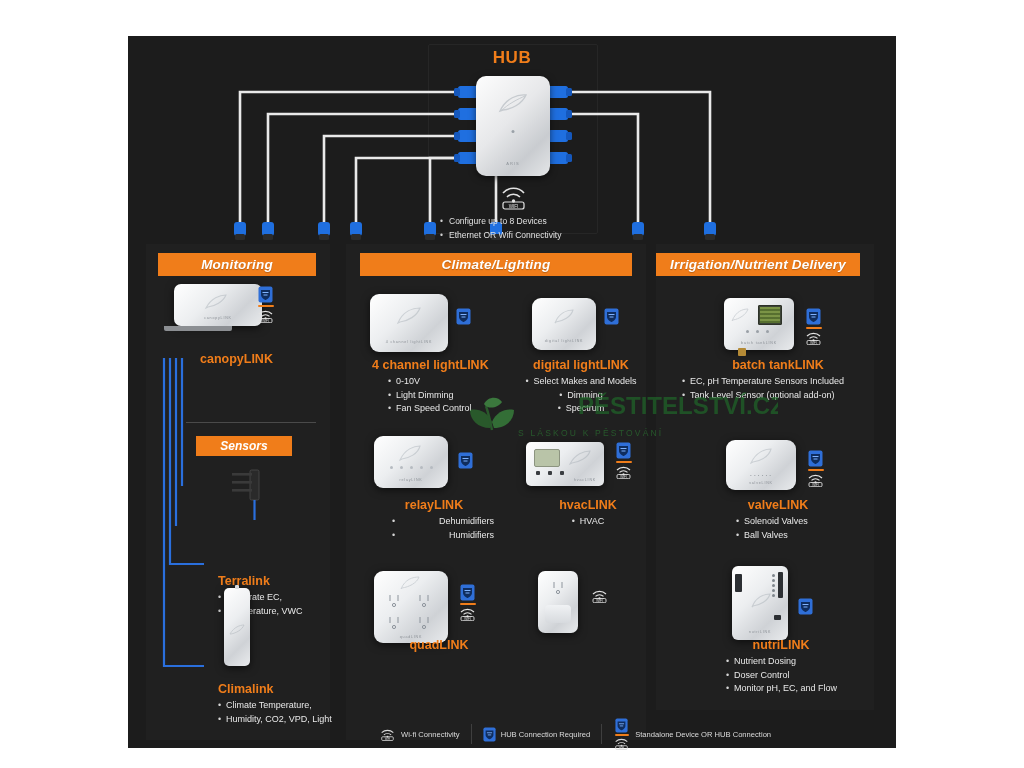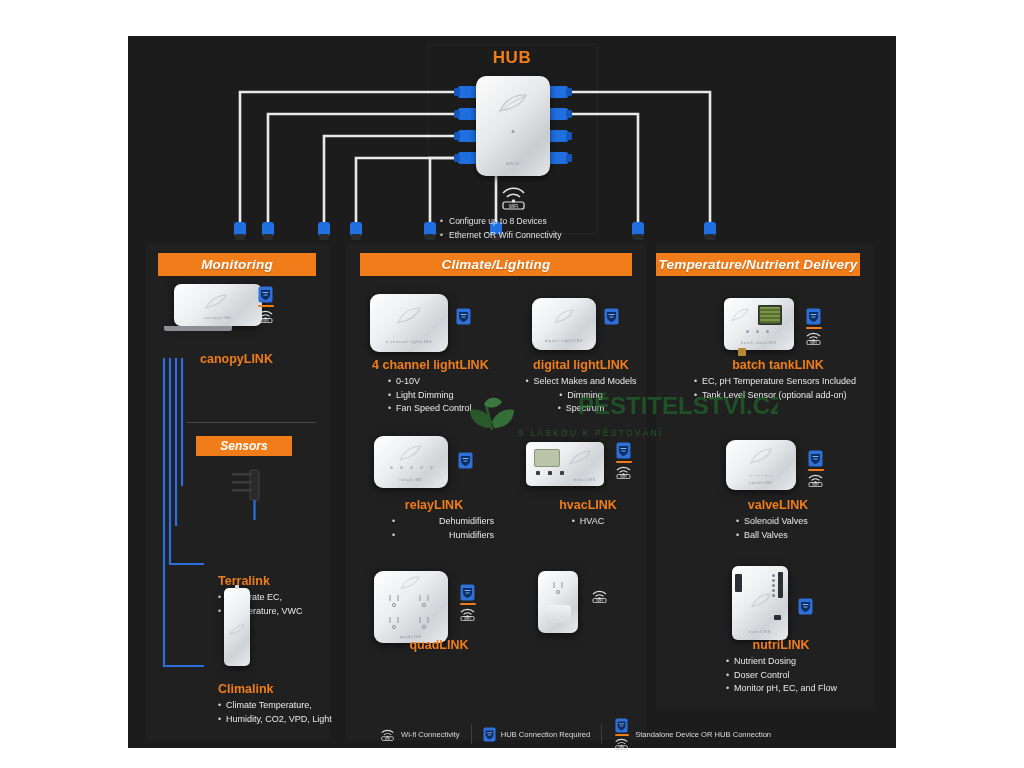--- a/index.html
+++ b/index.html
@@ -242,21 +242,21 @@
       <text x="17.5" y="23.6" font-size="4.6" fill="#e3e3e3" text-anchor="middle" font-family="Liberation Sans, sans-serif">WIFI</text>
     </svg>
 
     <ul class="hub-notes">
       <li>Configure up to 8 Devices</li>
       <li>Ethernet OR Wifi Connectivity</li>
     </ul>
 
     <div class="col-head ch-climate">Climate/Lighting</div>
     <div class="col-head ch-monitoring">Monitoring</div>
-    <div class="col-head ch-irrigation">Temperature/Nutrient Delivery</div>
+    <div class="col-head ch-irrigation">Irrigation/Nutrient Delivery</div>
 
     <svg style="position:absolute;left:18px;top:300px;width:184px;height:400px" viewBox="0 0 184 400">
       <g stroke="#2a6fdd" stroke-width="2.2" fill="none">
         <path d="M18,22 L18,330 L58,330"></path>
         <path d="M24,22 L24,228 L58,228"></path>
         <path d="M30,22 L30,190"></path>
         <path d="M36,22 L36,150"></path>
       </g>
     </svg>
 
@@ -511,21 +511,21 @@
       <svg class="wifi-badge" viewBox="0 0 19 14">
         <path d="M3,5 A9.5,9.5 0 0 1 16,5" fill="none" stroke="#e3e3e3" stroke-width="1.2"></path>
         <path d="M5.5,7.4 A6,6 0 0 1 13.5,7.4" fill="none" stroke="#e3e3e3" stroke-width="1.2"></path>
         <circle cx="9.5" cy="9.3" r="1.1" fill="#e3e3e3"></circle>
         <rect x="3" y="9.5" width="13" height="4.2" rx="1.3" fill="none" stroke="#e3e3e3" stroke-width=".9"></rect>
         <text x="9.5" y="12.9" font-size="3" fill="#e3e3e3" text-anchor="middle" font-family="Liberation Sans, sans-serif">WIFI</text>
       </svg>
     </div>
     <div class="dev" style="left:534px;top:322px;width:212px;text-align:center;">
       <div class="dev-name">batch tankLINK</div>
-      <ul class="dev-bullets" style="margin-left:12px;text-align:left;">
+      <ul class="dev-bullets" style="margin-left:0;text-align:left;">
         <li>EC, pH Temperature Sensors Included</li>
         <li>Tank Level Sensor (optional add-on)</li>
       </ul>
     </div>
 
     <div class="hw" style="position:absolute;left:598px;top:404px;width:70px;height:50px;">
       <svg class="leaf" style="left:23px;top:7px;width:24px;height:18px;" viewBox="0 0 24 18">
         <path d="M2,16 C7,5 16,2 22,2 C20,10 11,14 4,15 Z" fill="none" stroke="#9aa3ab" stroke-width="1.1"></path>
       </svg>
       <div class="micro" style="bottom:12px;">• • • • • •</div>

